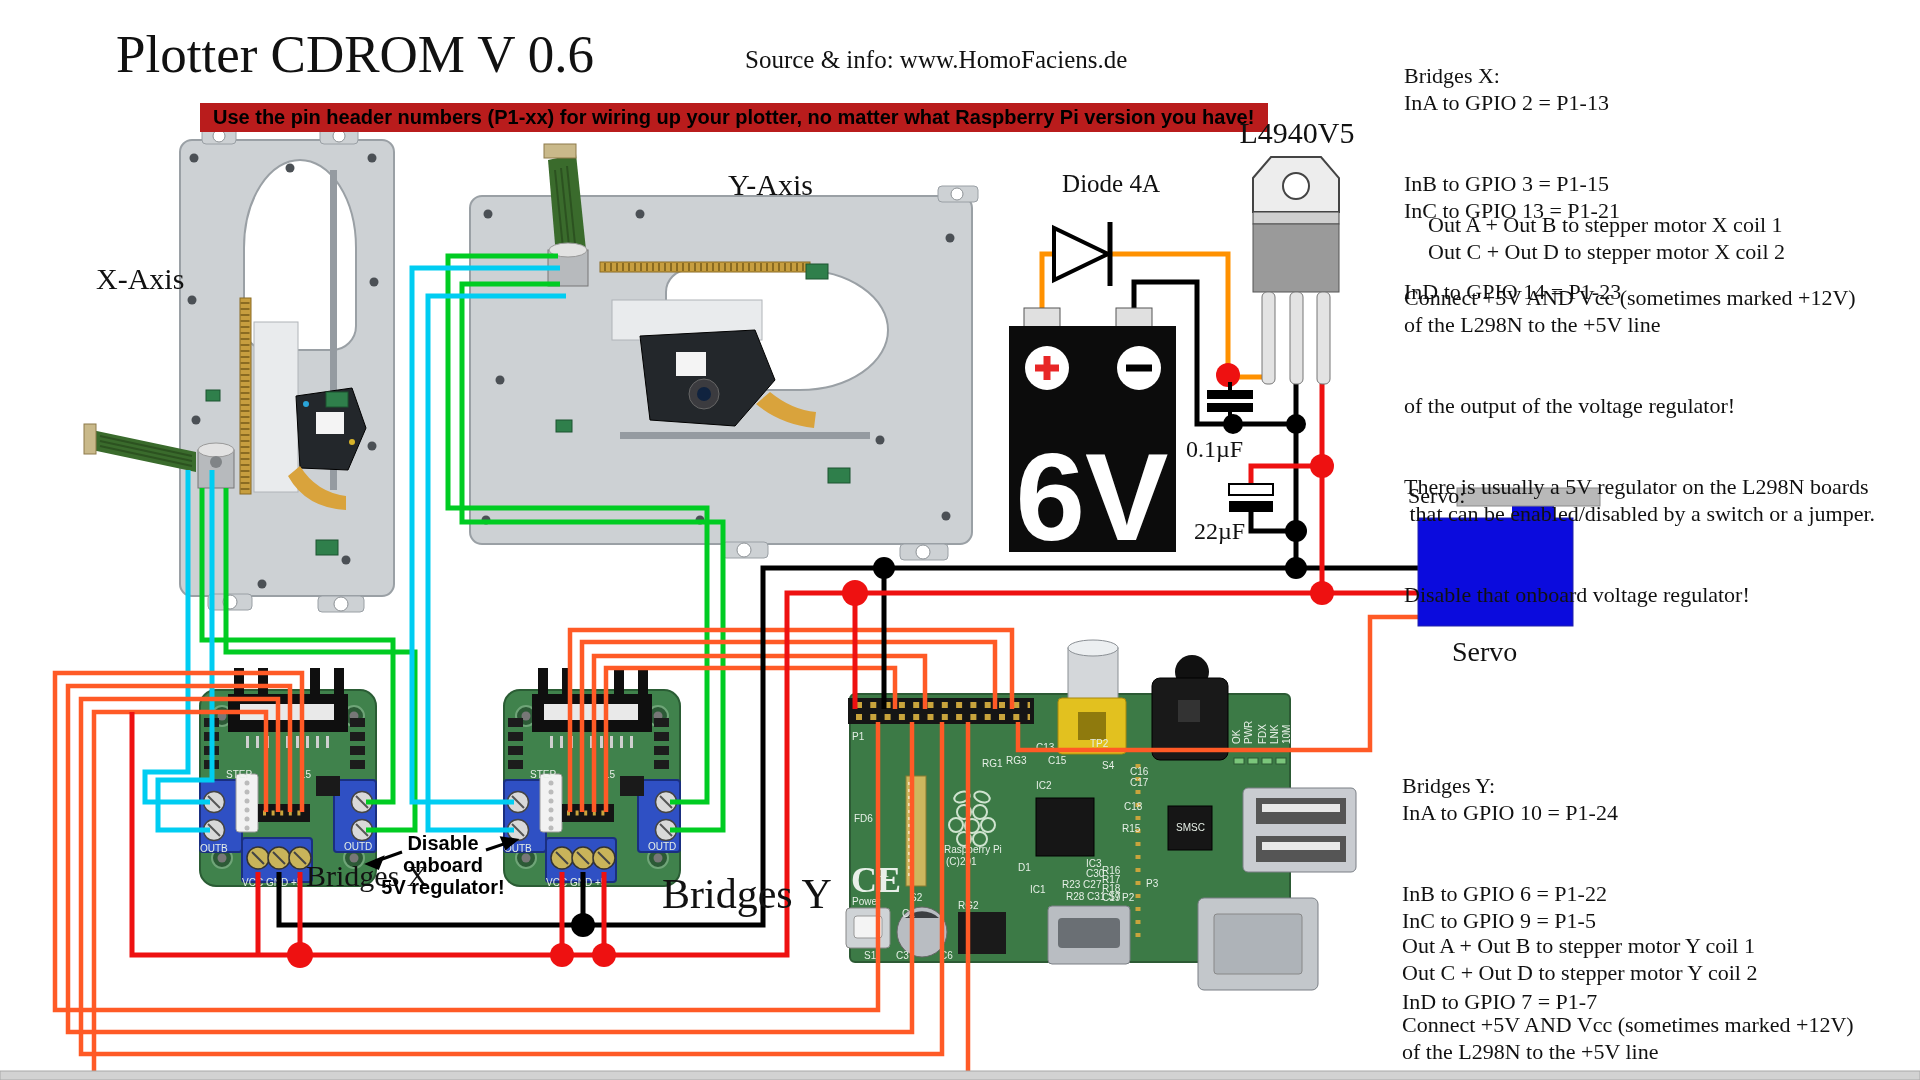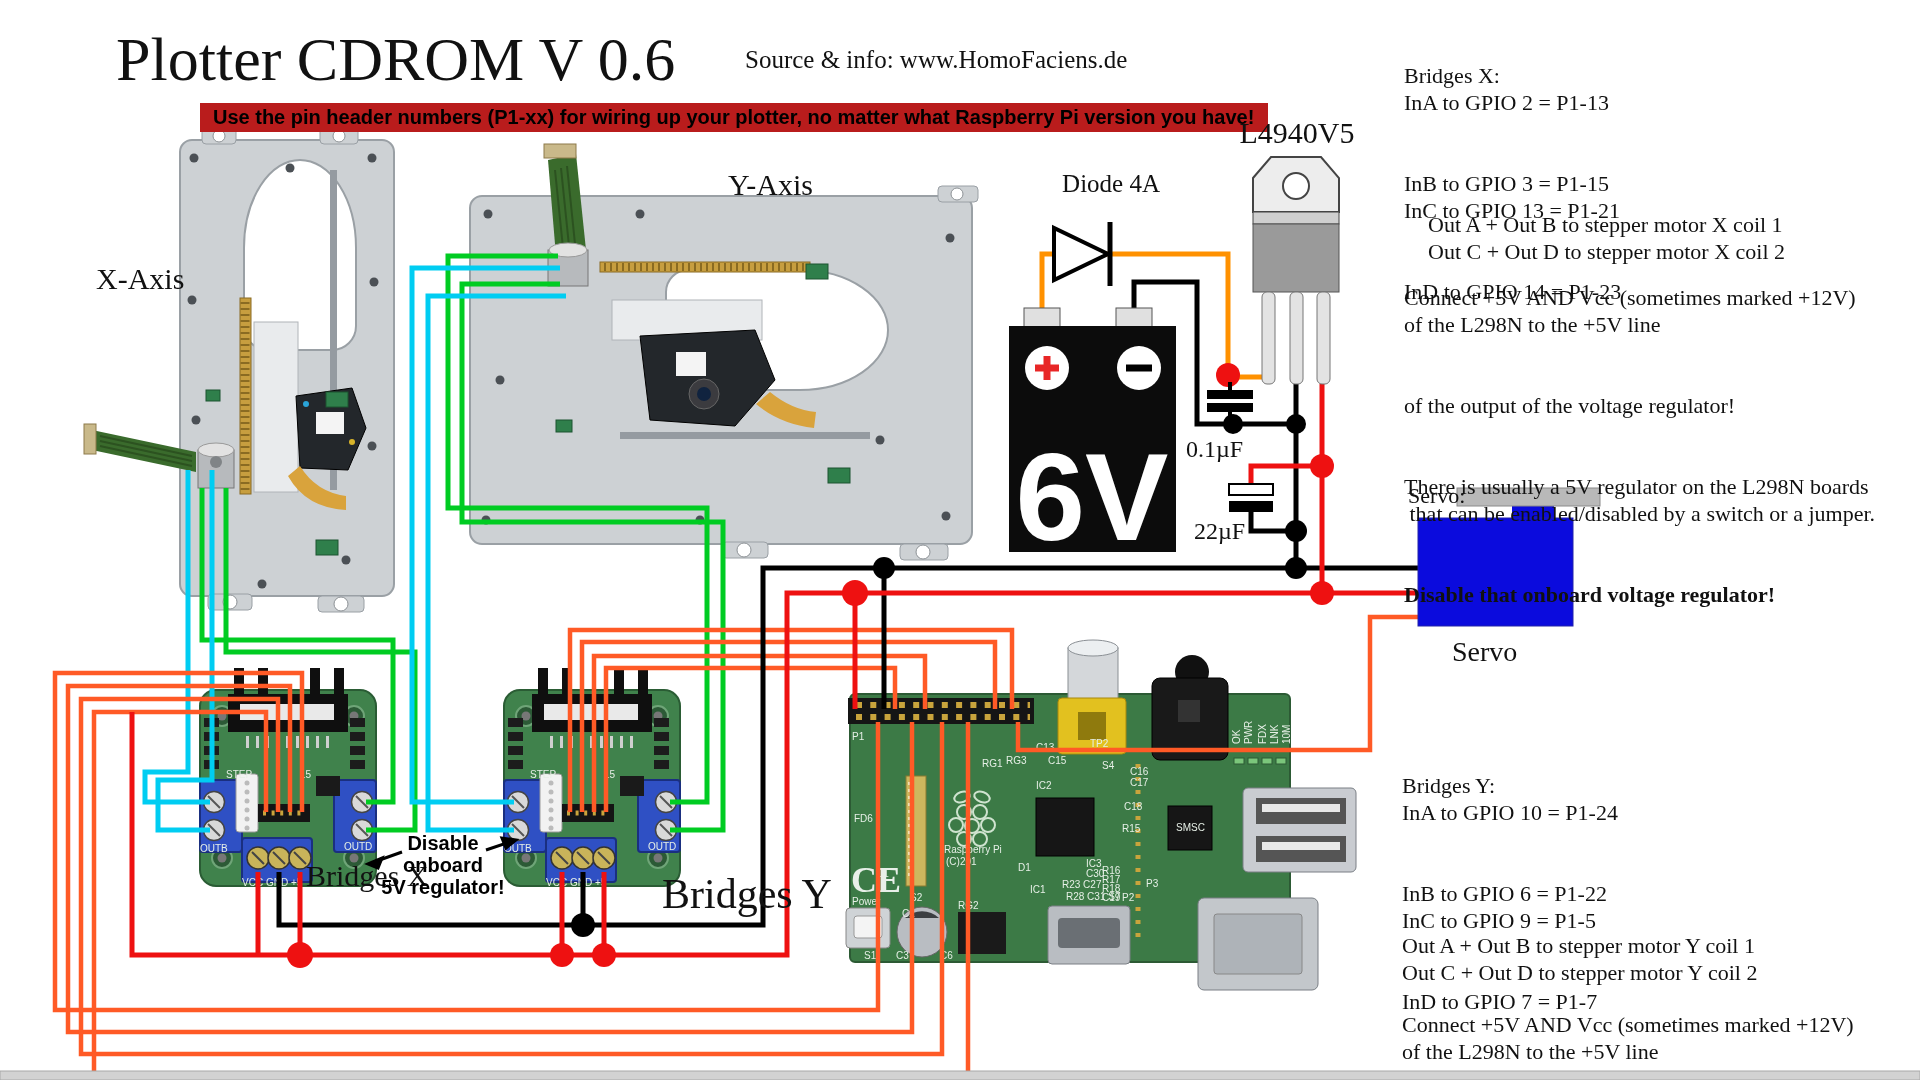--- a/index.html
+++ b/index.html
@@ -1,22 +1,22 @@
 <!DOCTYPE html>
 <html><head>
 <meta charset="utf-8">
 <style>
   html,body{margin:0;padding:0;background:#fff;}
   #stage{position:relative;width:1920px;height:1080px;background:#fff;overflow:hidden;
          font-family:"Liberation Serif",serif;}
   svg{position:absolute;left:0;top:0;}
   .note{position:absolute;font:22px/27px "Liberation Serif",serif;color:#111;white-space:pre;}
-  .note .b{font-weight:bold;}
+  .note .b{font-weight:normal;}
   .slabel{position:absolute;color:#111;font-family:"Liberation Serif",serif;white-space:pre;}
-  #title{left:116px;top:24px;font-size:62px;}
+  #title{left:116px;top:24px;font-size:53px;}
   #source{left:745px;top:46px;font-size:25px;}
   #banner{position:absolute;left:200px;top:103px;width:1068px;height:29px;background:#b91c1c;
           font:bold 20px/29px "Liberation Sans",sans-serif;color:#000;padding-left:13px;box-sizing:border-box;white-space:pre;}
   #xaxis{left:96px;top:262px;font-size:30px;text-align:center;}
   #yaxis{left:728px;top:168px;font-size:30px;}
   #diode-label{left:1020px;top:170px;width:140px;text-align:right;font-size:25px;}
   #reg-label{left:1212px;top:116px;width:170px;text-align:center;font-size:30px;}
   #cap1-label{left:1186px;top:436px;font-size:24px;}
   #cap2-label{left:1194px;top:518px;font-size:24px;}
   #servo-label{left:1452px;top:636px;font-size:28px;}

